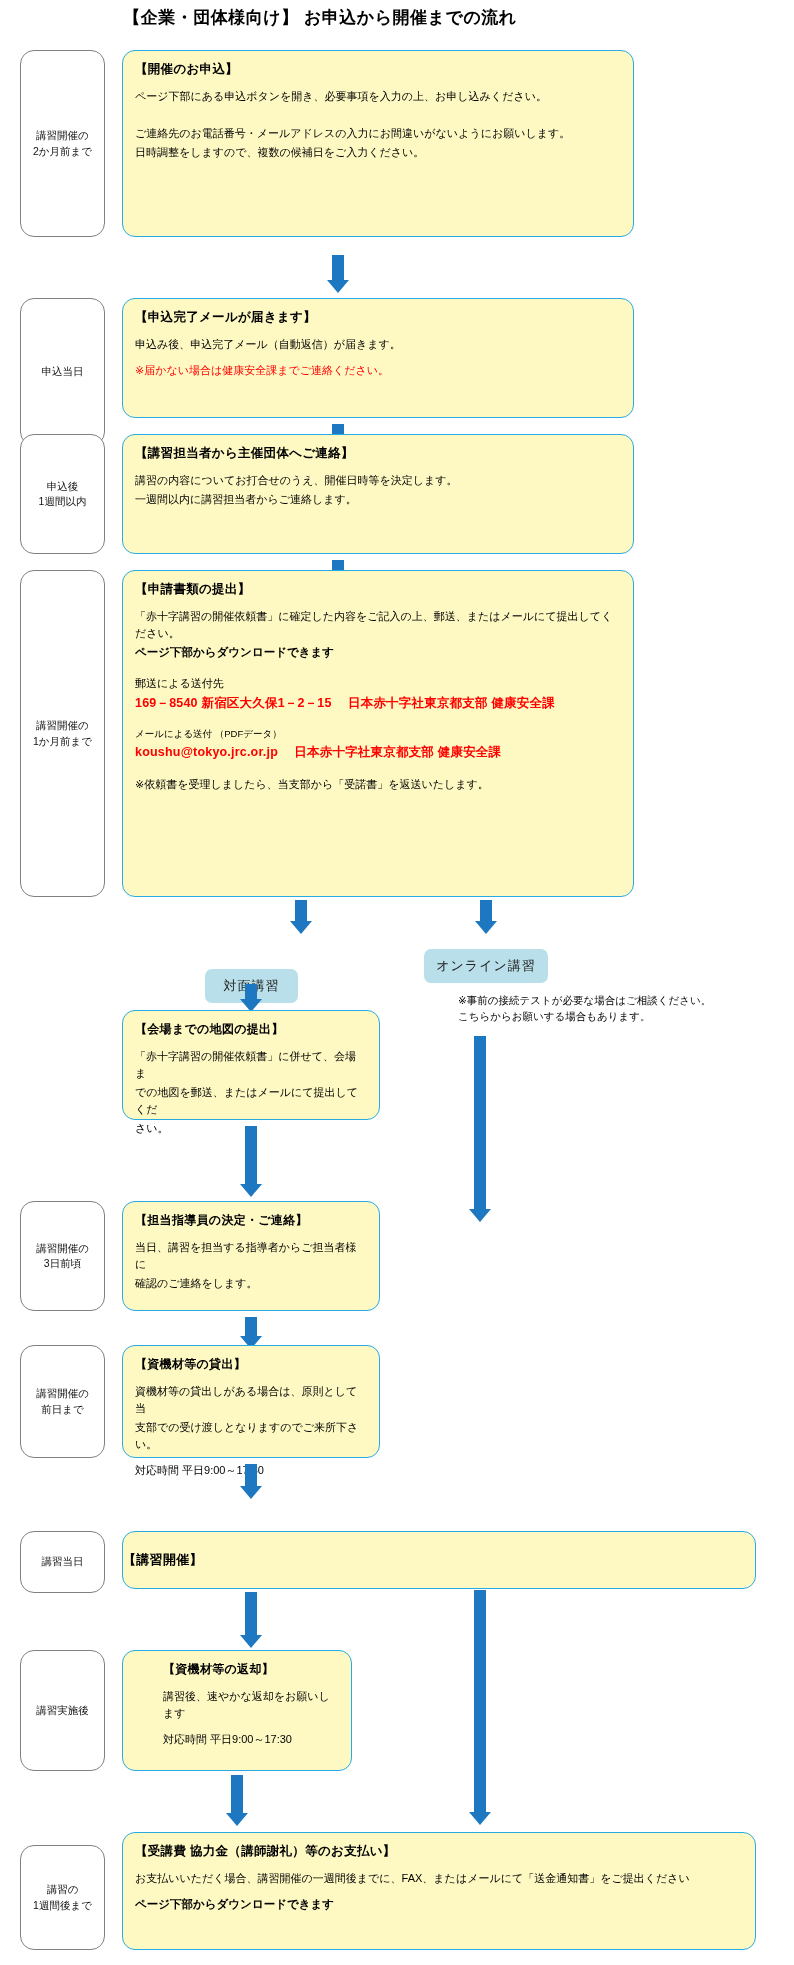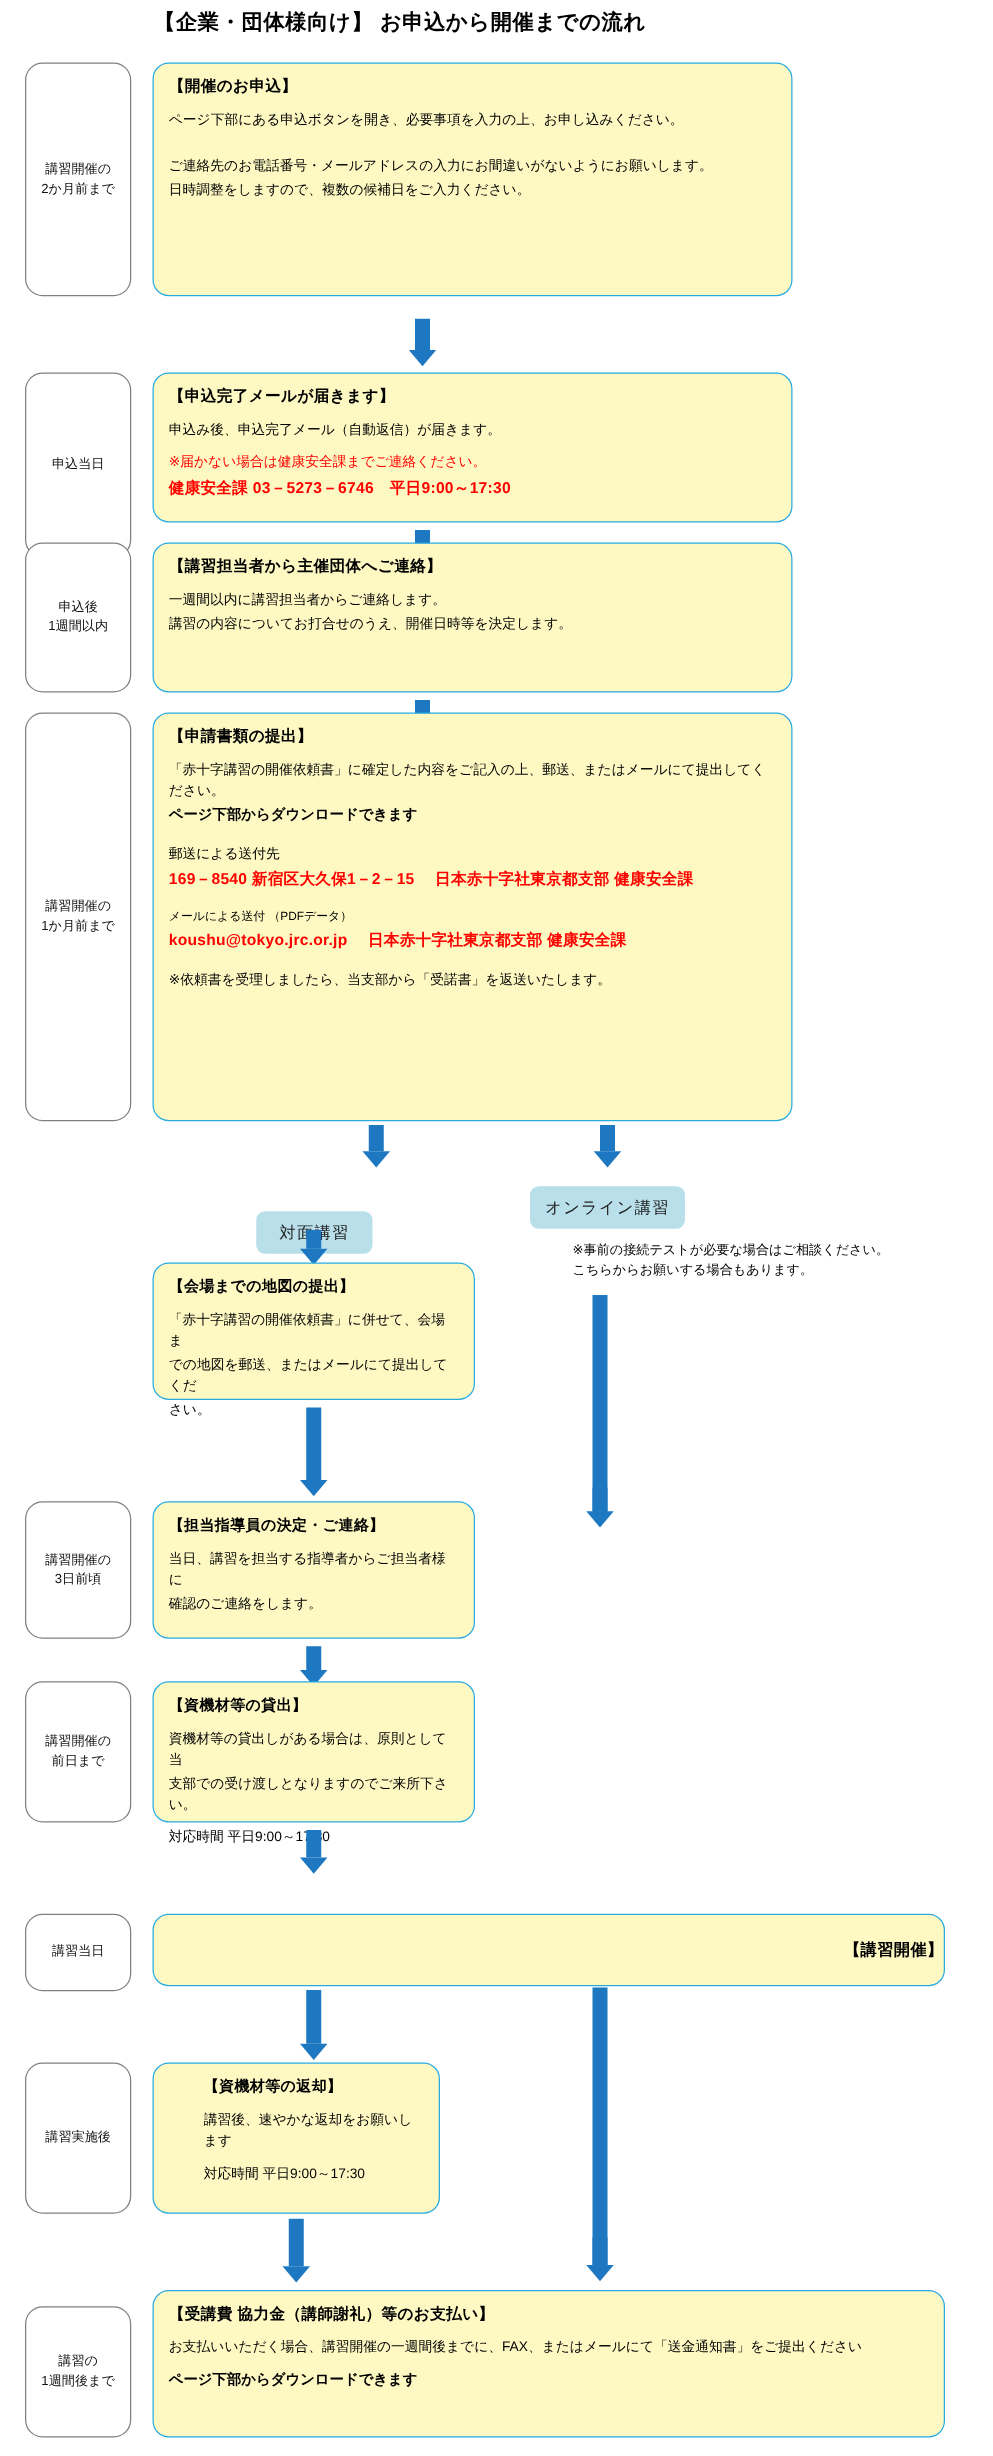--- a/index.html
+++ b/index.html
@@ -49,21 +49,21 @@
     border:1.6px solid #29abe2;
     border-radius:13px;
     box-sizing:border-box;
     padding:9px 12px 8px 12px;
     font-size:11px;
     line-height:1.55;
   }
   .step-box.center-title{
     display:flex;
     align-items:center;
-    justify-content:flex-end;
+    justify-content:flex-start;
     padding:0;
   }
   .step-title{
     font-weight:bold;
     font-size:12.5px;
     letter-spacing:0.3px;
     margin:0 0 9px 0;
     white-space:nowrap;
   }
   .step-title.big{ font-size:13px; margin:0; }
@@ -198,32 +198,31 @@
   <div class="arrow" style="left:326px; top:255px; width:24px; height:38px;">
     <div class="shaft" style="height:25px;"></div>
     <div class="head" style="top:25px;"></div>
   </div>
 
   <div class="step-box" style="left:122px; top:298px; width:512px; height:120px;">
     <div class="step-title">【申込完了メールが届きます】</div>
     <div class="body-line">申込み後、申込完了メール（自動返信）が届きます。</div>
     <div class="gap-sm"></div>
     <div class="body-line red">※届かない場合は健康安全課までご連絡ください。</div>
-    <div class="body-line red-b">健康安全課  03－5273－6746　平日9:00～17:30</div>
   </div>
 
   <div class="arrow" style="left:326px; top:424px; width:24px; height:32px;">
     <div class="shaft" style="height:21px;"></div>
     <div class="head" style="top:21px;"></div>
   </div>
 
   <div class="step-box" style="left:122px; top:434px; width:512px; height:120px;">
     <div class="step-title">【講習担当者から主催団体へご連絡】</div>
+    <div class="body-line">講習の内容についてお打合せのうえ、開催日時等を決定します。</div>
     <div class="body-line">一週間以内に講習担当者からご連絡します。</div>
-    <div class="body-line">講習の内容についてお打合せのうえ、開催日時等を決定します。</div>
   </div>
 
   <div class="arrow" style="left:326px; top:560px; width:24px; height:32px;">
     <div class="shaft" style="height:21px;"></div>
     <div class="head" style="top:21px;"></div>
   </div>
 
   <div class="step-box" style="left:122px; top:570px; width:512px; height:327px;">
     <div class="step-title">【申請書類の提出】</div>
     <div class="body-line">「赤十字講習の開催依頼書」に確定した内容をご記入の上、郵送、またはメールにて提出してください。</div>

